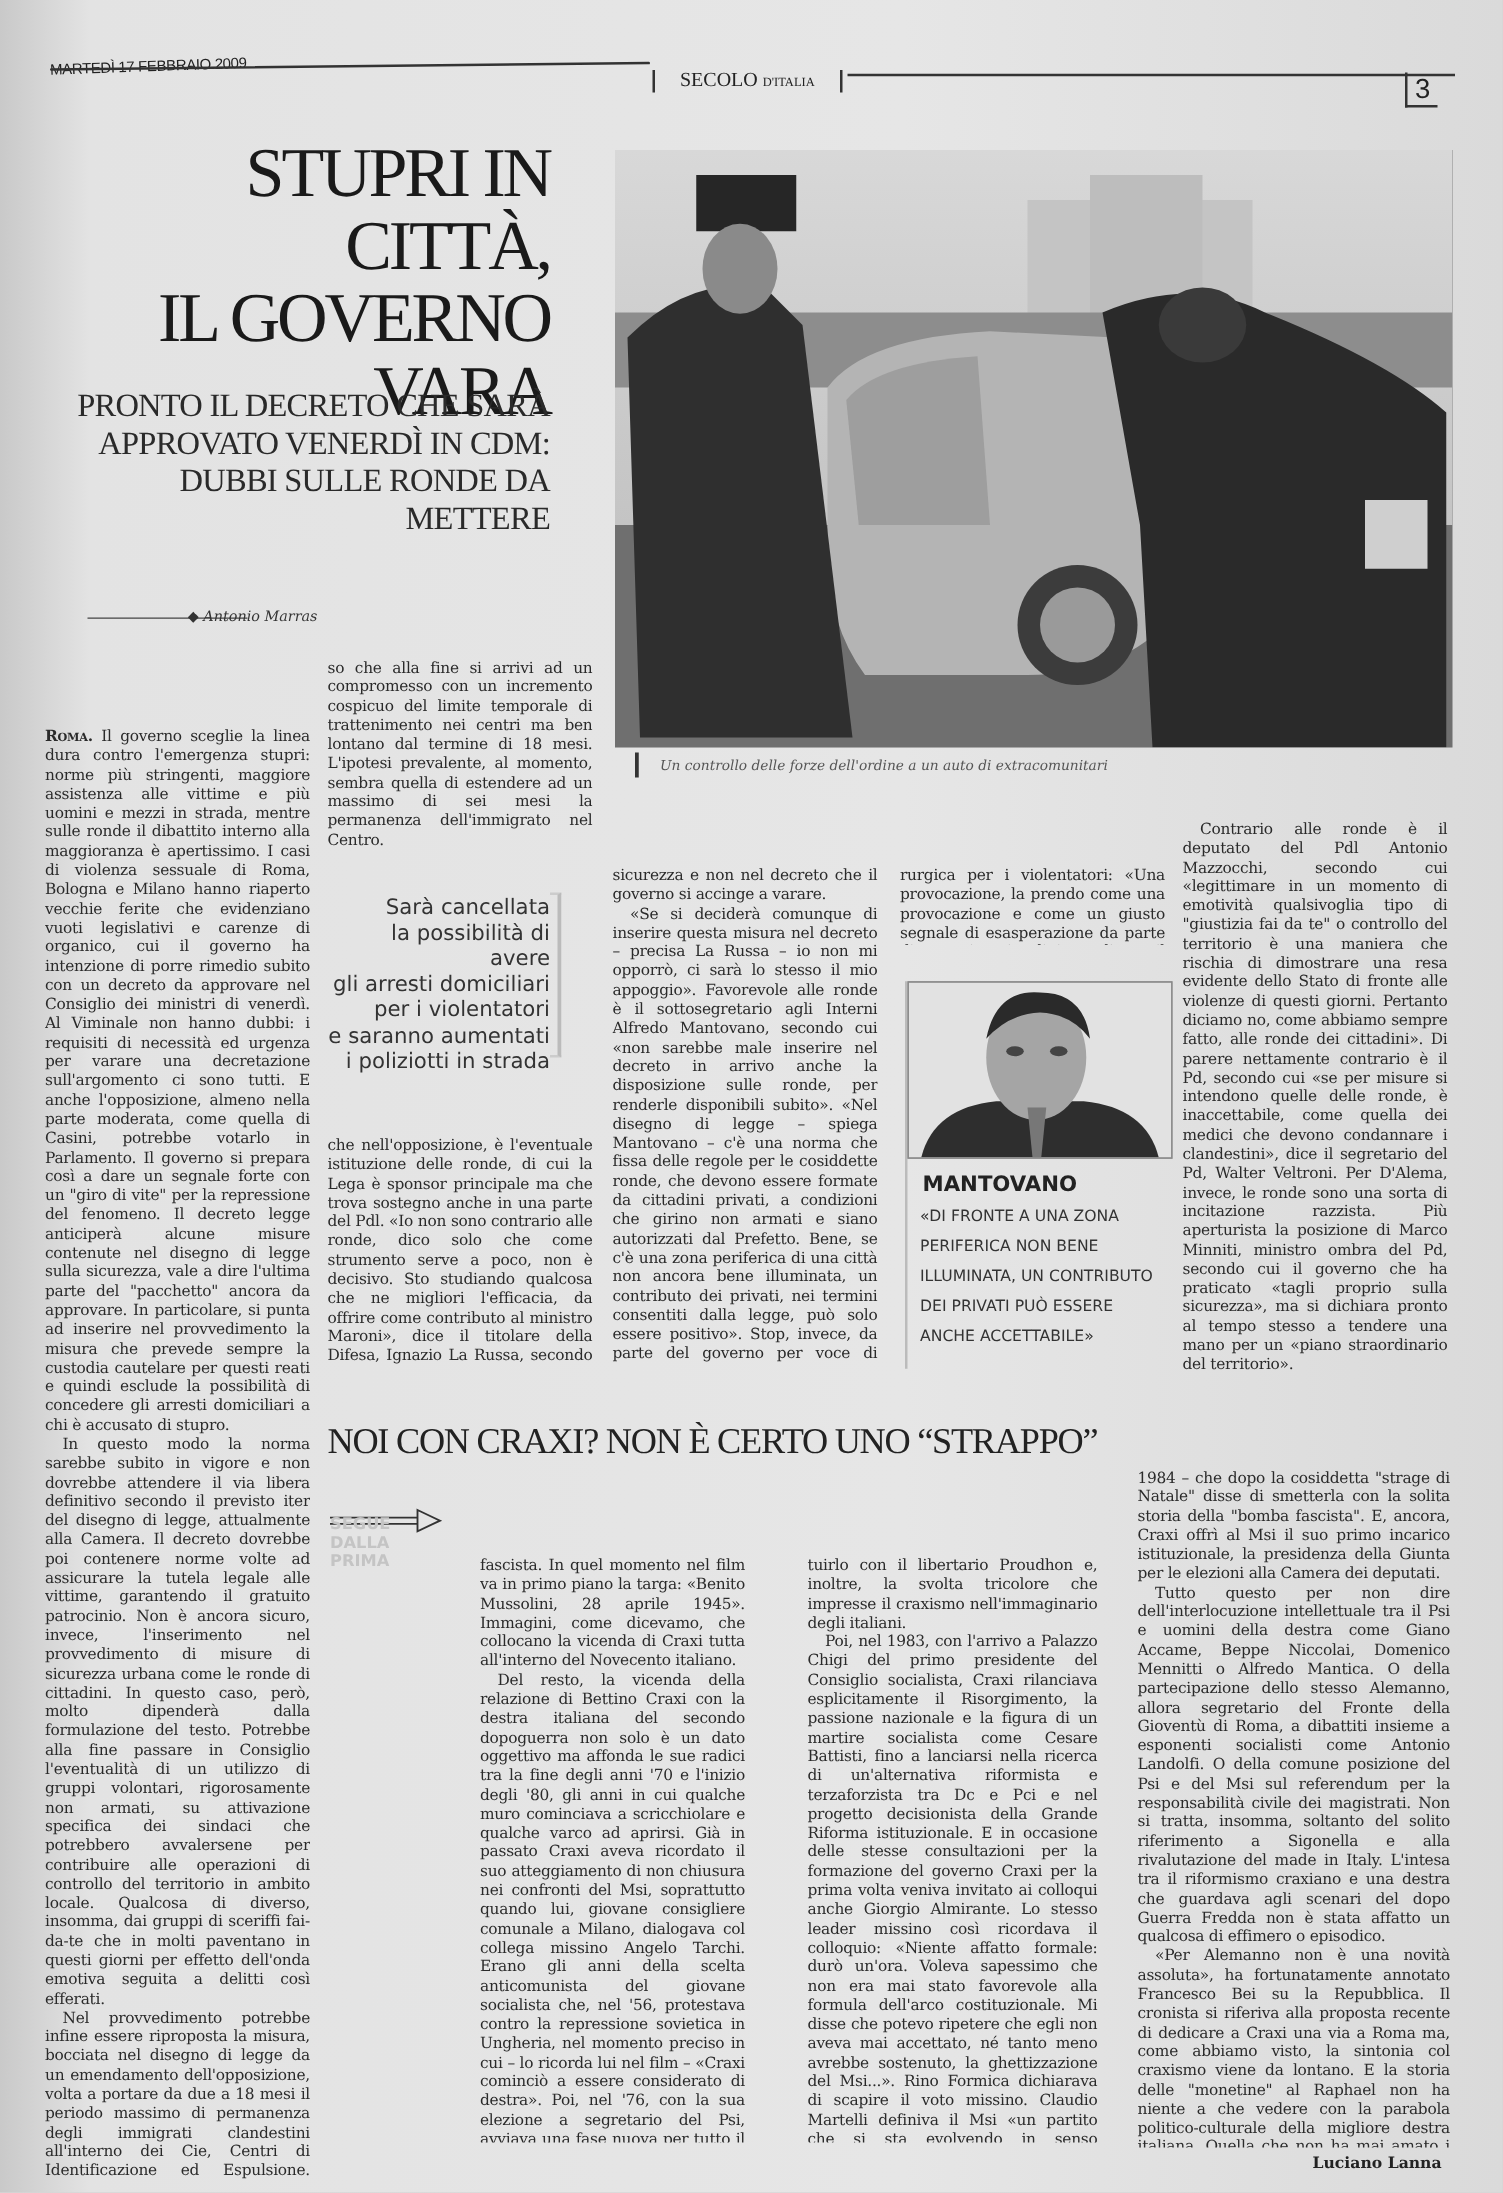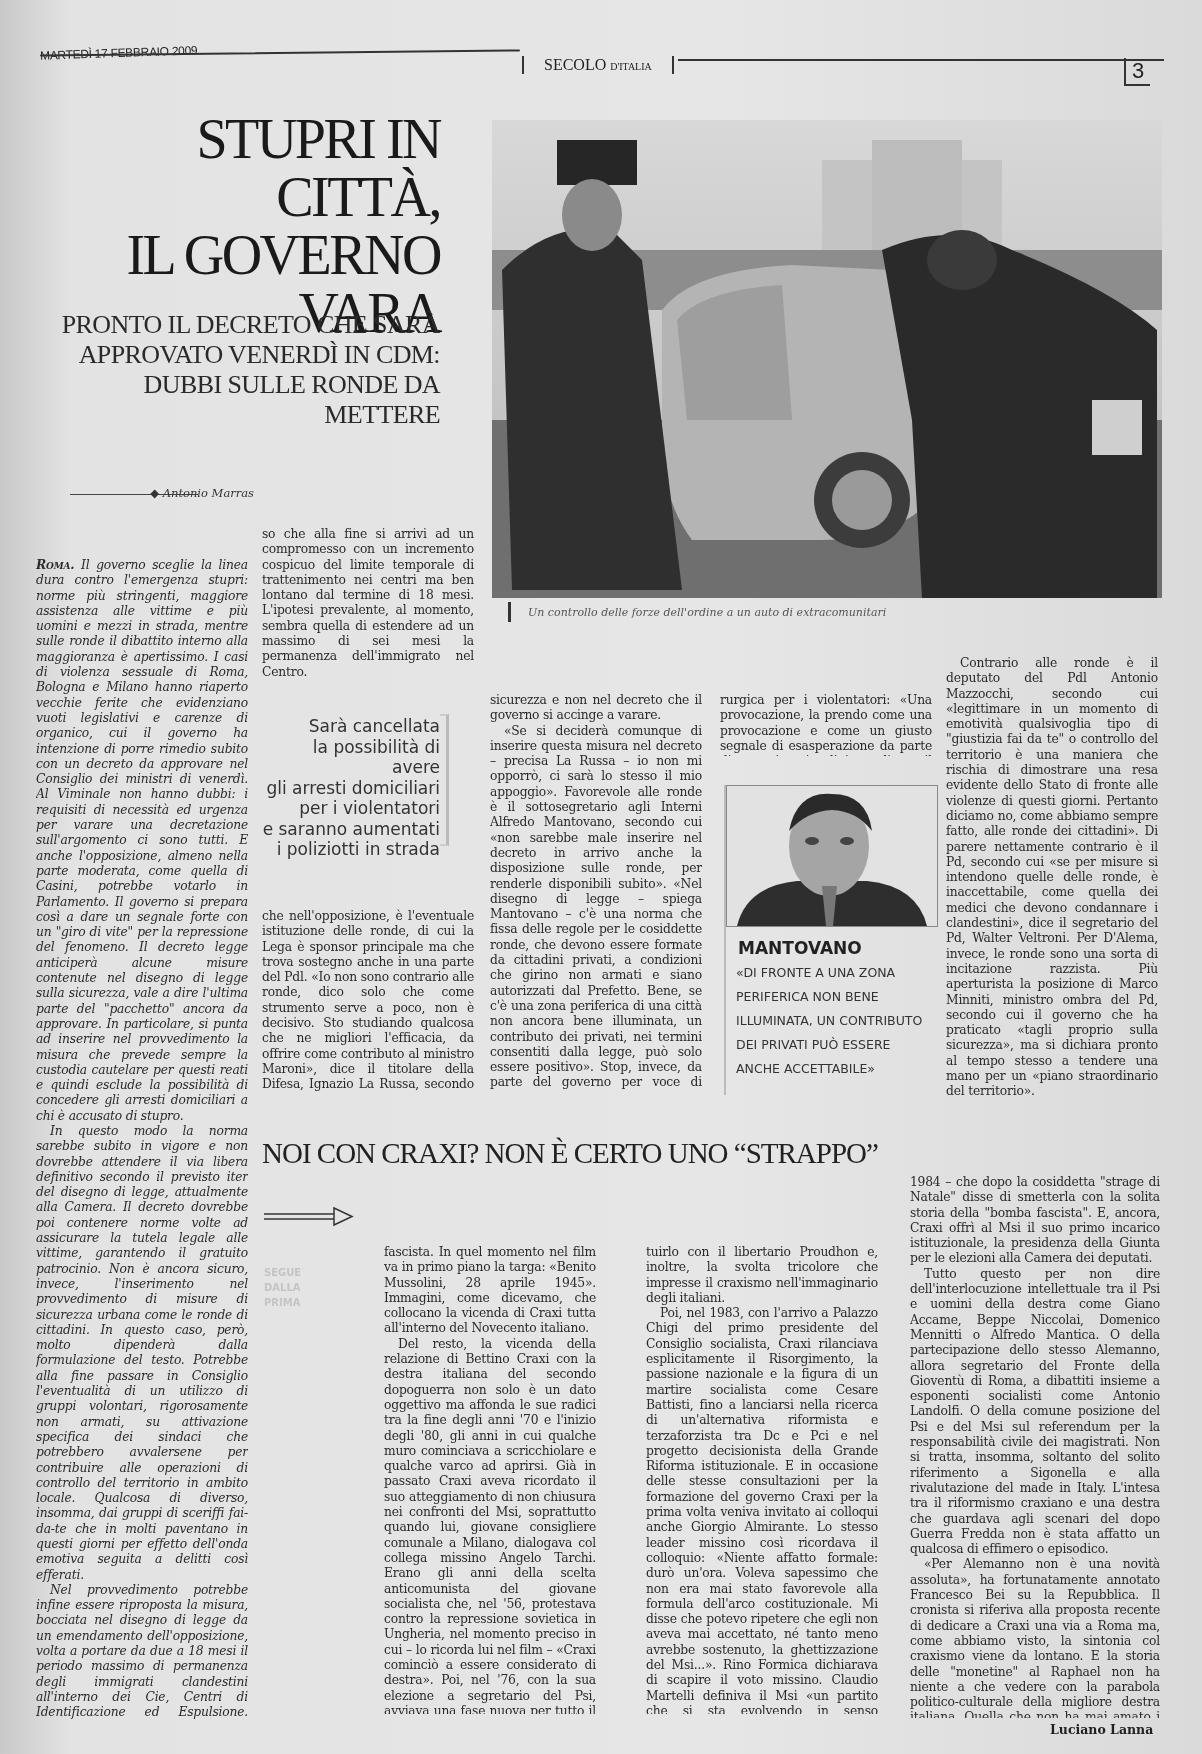--- a/index.html
+++ b/index.html
@@ -24,21 +24,21 @@
   .col p.noind{text-indent:0;margin-top:37px;}
   .sc{font-variant:small-caps;font-weight:bold;}
   .pullquote{left:262px;top:716px;width:178px;text-align:right;font-family:"DejaVu Sans",sans-serif;font-size:17px;line-height:20.5px;color:#333;}
   .pq-bracket{left:440px;top:714px;width:6px;height:128px;border-right:3px solid #bbb;border-top:2px solid #ccc;border-bottom:2px solid #ccc;}
   .portrait{left:726px;top:785px;width:210px;height:140px;background:#9a9a9a;overflow:hidden;border:1px solid #888;}
   .sidebar-box{left:724px;top:785px;width:214px;height:310px;border-left:2px solid #bbb;}
   .quote-name{left:738px;top:938px;font-family:"DejaVu Sans",sans-serif;font-weight:bold;font-size:17px;color:#222;}
   .quote-text{left:736px;top:961px;width:200px;font-family:"DejaVu Sans",sans-serif;font-size:12.5px;line-height:24px;color:#333;}
   .headline2{left:262px;top:1137px;width:630px;font-family:"Liberation Serif",serif;font-size:29px;letter-spacing:-1px;color:#222;white-space:nowrap;}
   .arrow{left:264px;top:1206px;}
-  .seguito{left:264px;top:1265px;font-family:"DejaVu Sans",sans-serif;font-size:10px;line-height:15px;color:#c4c4c4;font-weight:bold;}
+  .seguito{left:264px;top:1212px;font-family:"DejaVu Sans",sans-serif;font-size:13px;line-height:15px;color:#c4c4c4;font-weight:bold;}
   .signature{left:1050px;top:1722px;font-size:12.5px;font-weight:bold;color:#222;}
 </style>
 </head>
 <body>
 
 <div class="page">
 
   <div class="abs hdr-date">MARTEDÌ 17 FEBBRAIO 2009</div>
   <div class="abs hdr-line1"></div>
   <div class="abs hdr-pub">
@@ -82,21 +82,21 @@
       <ellipse cx="470" cy="140" rx="35" ry="30" fill="#3a3a3a"></ellipse>
       <rect x="600" y="280" width="50" height="55" fill="#cfcfcf"></rect>
     </svg>
   </div>
   <div class="abs caption-bar"></div>
   <div class="abs caption">Un controllo delle forze dell'ordine a un auto di extracomunitari</div>
 
   <div class="abs byline-line"></div>
   <div class="abs byline">◆ <span>Antonio Marras</span></div>
 
-  <div class="abs col" style="left:36px;top:520px;width:212px;height:1200px;overflow:hidden;font-style:italic;">
+  <div class="abs col" style="left:36px;top:544px;width:212px;height:1200px;overflow:hidden;">
     <p class="noind"><span class="sc">Roma.</span> <span>Il governo sceglie la linea dura contro l'emergenza stupri: norme più stringenti, maggiore assistenza alle vittime e più uomini e mezzi in strada, mentre sulle ronde il dibattito interno alla maggioranza è apertissimo. I casi di violenza sessuale di Roma, Bologna e Milano hanno riaperto vecchie ferite che evidenziano vuoti legislativi e carenze di organico, cui il governo ha intenzione di porre rimedio subito con un decreto da approvare nel Consiglio dei ministri di venerdì. Al Viminale non hanno dubbi: i requisiti di necessità ed urgenza per varare una decretazione sull'argomento ci sono tutti. E anche l'opposizione, almeno nella parte moderata, come quella di Casini, potrebbe votarlo in Parlamento. Il governo si prepara così a dare un segnale forte con un "giro di vite" per la repressione del fenomeno. Il decreto legge anticiperà alcune misure contenute nel disegno di legge sulla sicurezza, vale a dire l'ultima parte del "pacchetto" ancora da approvare. In particolare, si punta ad inserire nel provvedimento la misura che prevede sempre la custodia cautelare per questi reati e quindi esclude la possibilità di concedere gli arresti domiciliari a chi è accusato di stupro.</span></p>
     <p>In questo modo la norma sarebbe subito in vigore e non dovrebbe attendere il via libera definitivo secondo il previsto iter del disegno di legge, attualmente alla Camera. Il decreto dovrebbe poi contenere norme volte ad assicurare la tutela legale alle vittime, garantendo il gratuito patrocinio. Non è ancora sicuro, invece, l'inserimento nel provvedimento di misure di sicurezza urbana come le ronde di cittadini. In questo caso, però, molto dipenderà dalla formulazione del testo. Potrebbe alla fine passare in Consiglio l'eventualità di un utilizzo di gruppi volontari, rigorosamente non armati, su attivazione specifica dei sindaci che potrebbero avvalersene per contribuire alle operazioni di controllo del territorio in ambito locale. Qualcosa di diverso, insomma, dai gruppi di sceriffi fai-da-te che in molti paventano in questi giorni per effetto dell'onda emotiva seguita a delitti così efferati.</p>
     <p>Nel provvedimento potrebbe infine essere riproposta la misura, bocciata nel disegno di legge da un emendamento dell'opposizione, volta a portare da due a 18 mesi il periodo massimo di permanenza degli immigrati clandestini all'interno dei Cie, Centri di Identificazione ed Espulsione. Anche in questo caso non è esclu-</p>
   </div>
 
   <div class="abs col" style="left:262px;top:490px;width:212px;height:190px;overflow:hidden;">
     <p class="noind">so che alla fine si arrivi ad un compromesso con un incremento cospicuo del limite temporale di trattenimento nei centri ma ben lontano dal termine di 18 mesi. L'ipotesi prevalente, al momento, sembra quella di estendere ad un massimo di sei mesi la permanenza dell'immigrato nel Centro.</p>
     <p>Sul fronte politico, il punto più discusso, sia nella maggioranza</p>
   </div>
 

